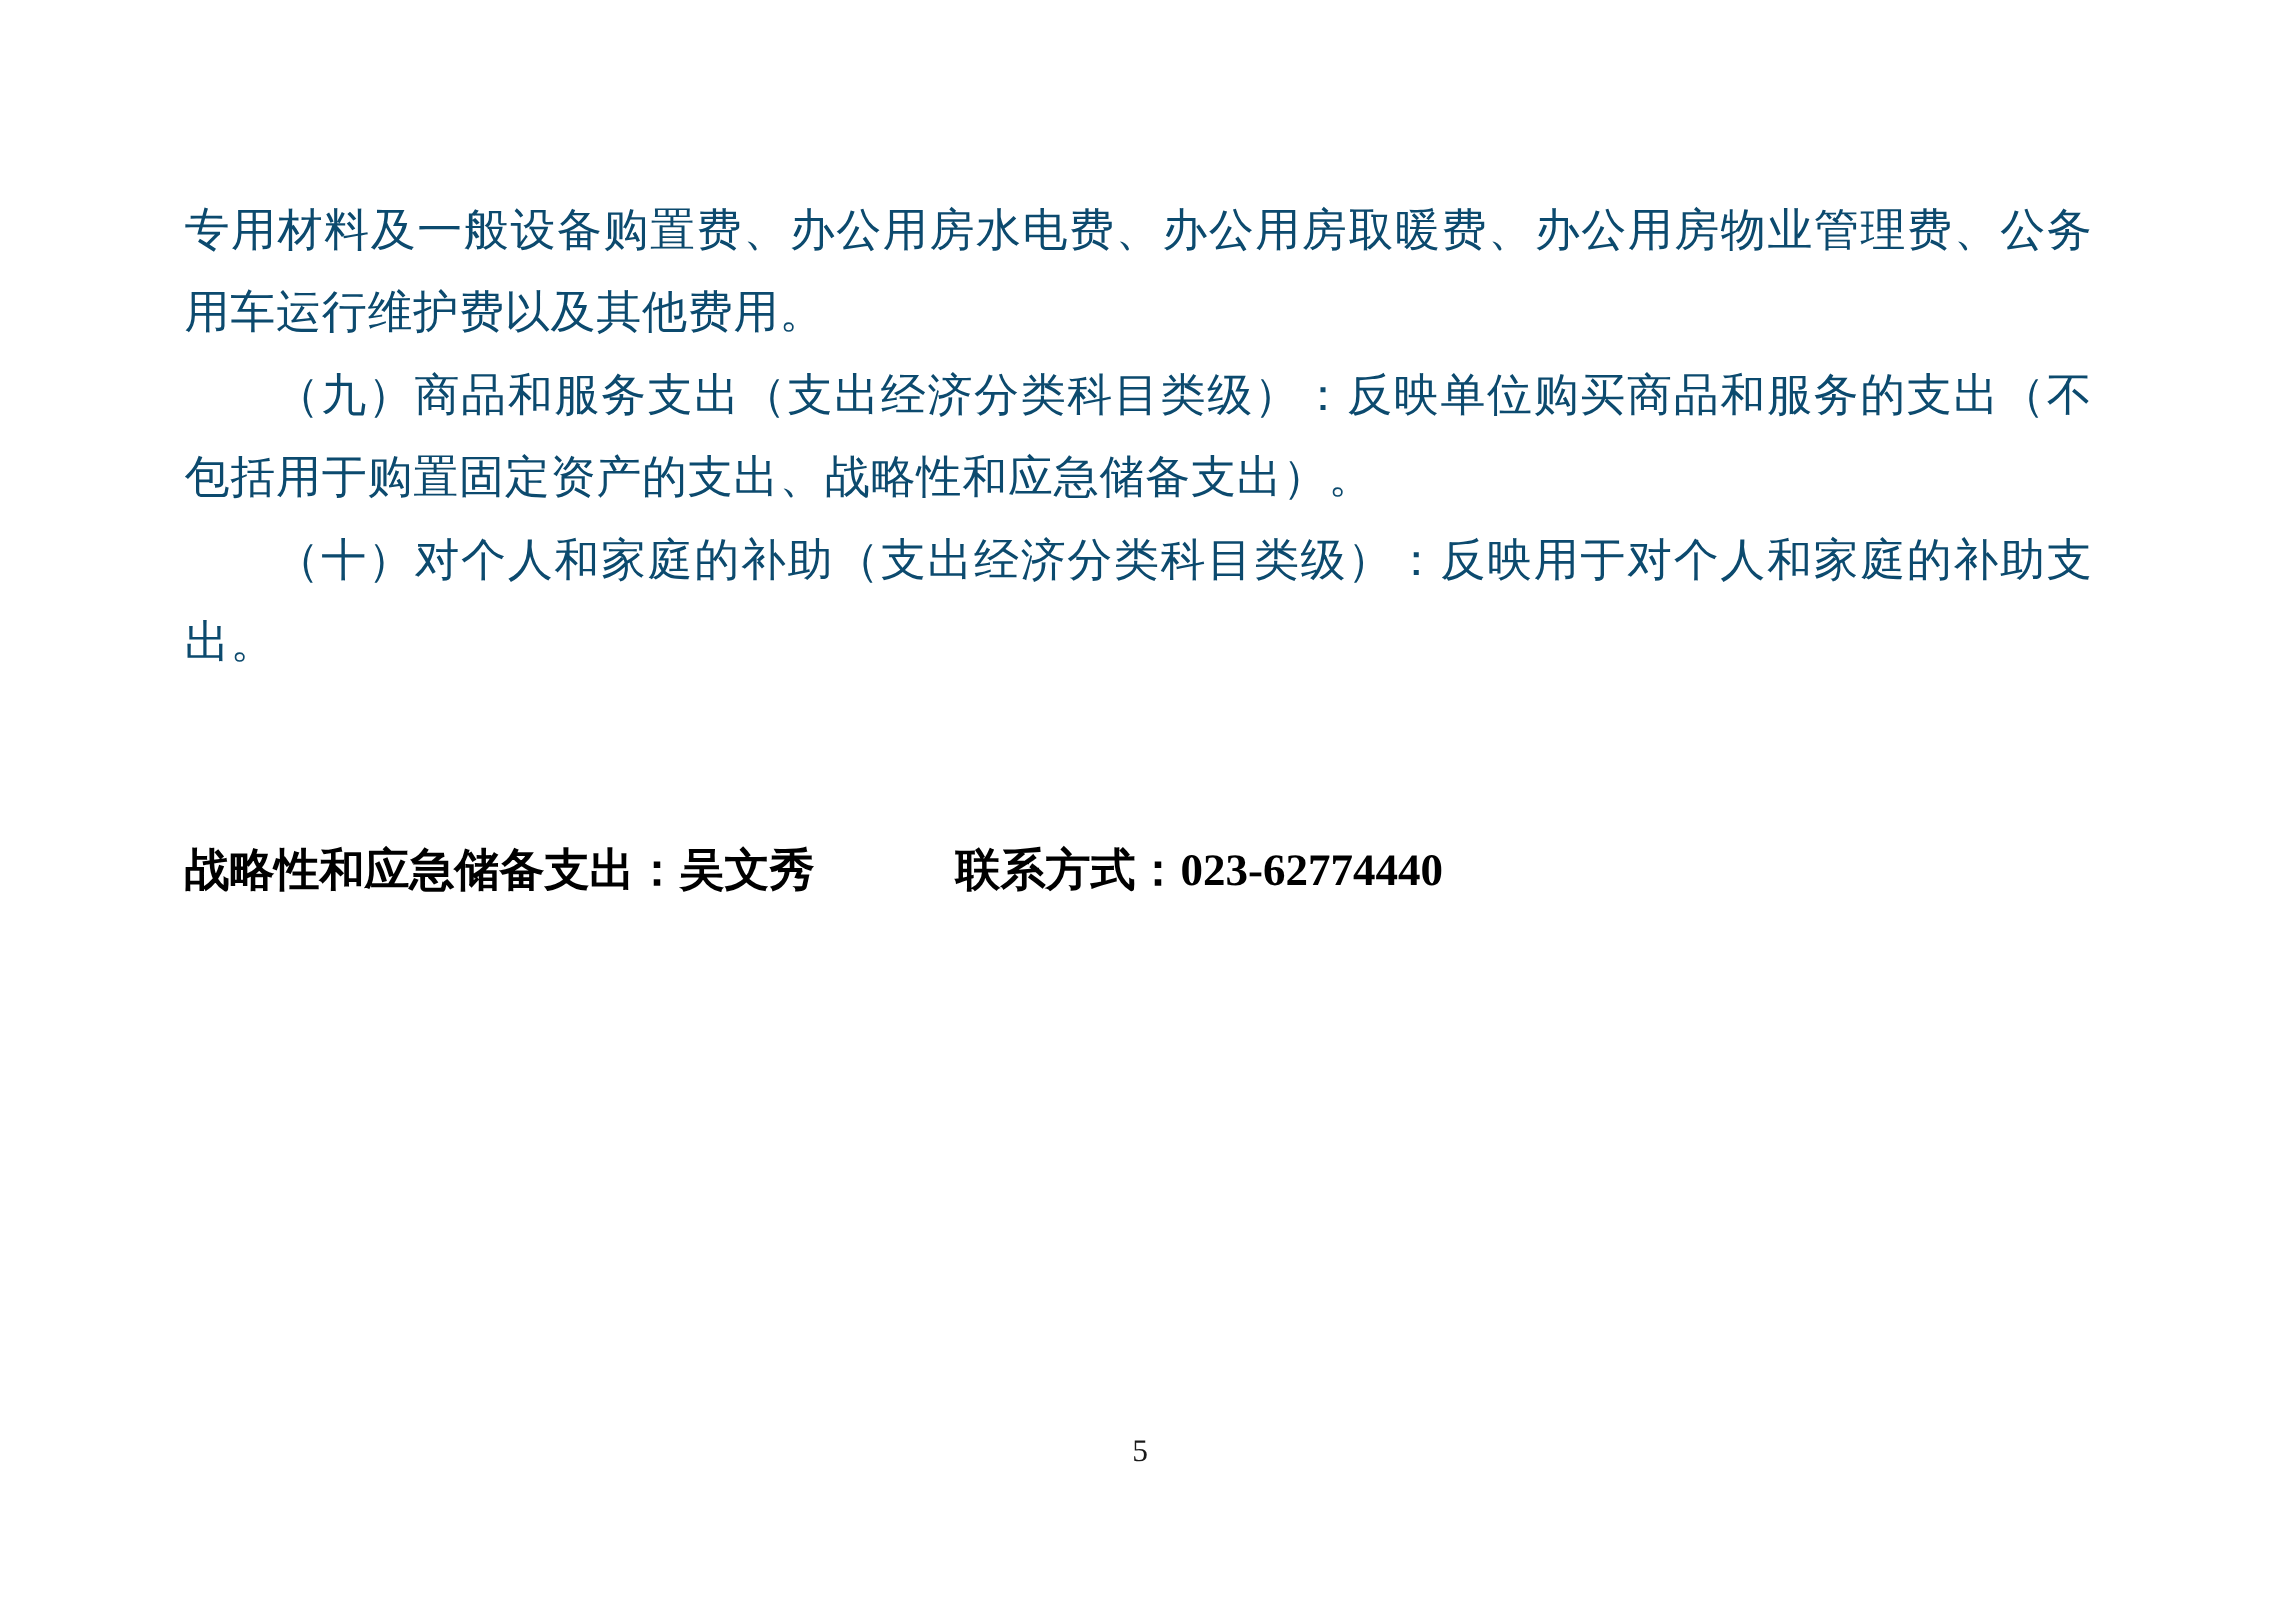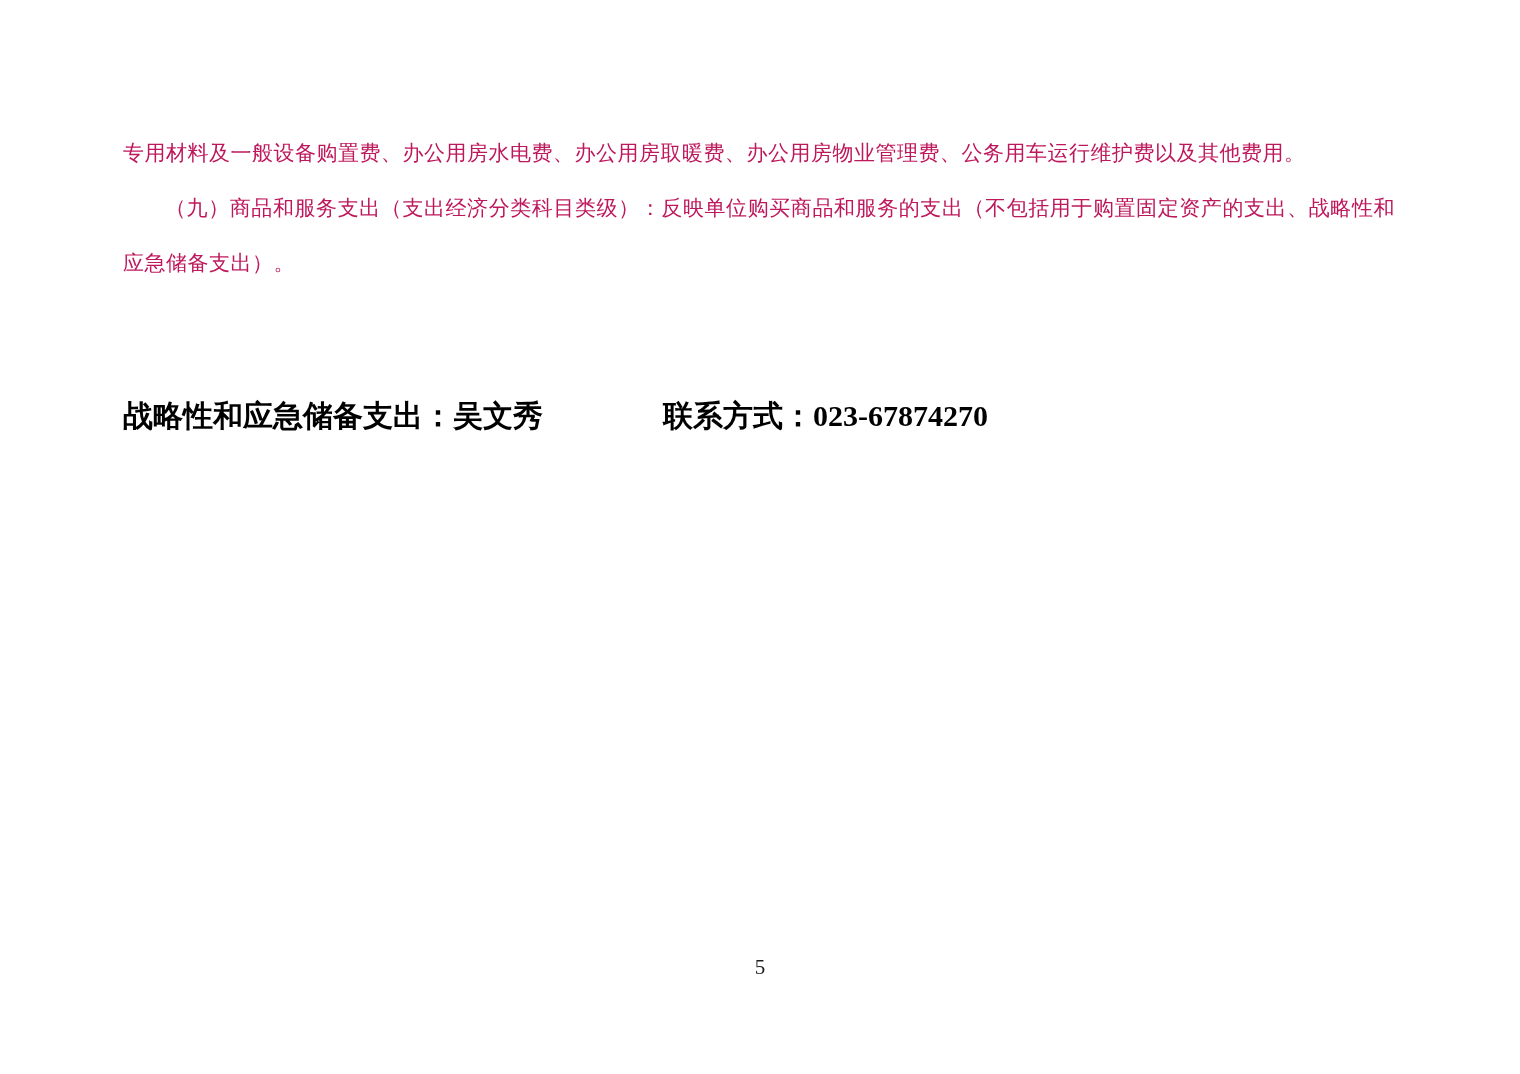--- a/index.html
+++ b/index.html
@@ -17,55 +17,56 @@
     height: 1074px;
     background: #ffffff;
   }
   .content {
     position: absolute;
     top: 126px;
     left: 123px;
     width: 1272px;
   }
   .para {
-    font-size: 21px;
+    font-size: 30px;
     line-height: 55px;
     text-align: justify;
     text-justify: inter-ideograph;
     letter-spacing: 0.5px;
-    color: #be185d;
+    color: #0c4a6e;
   }
   .para.indent {
     text-indent: 2em;
   }
   .contact {
     margin-top: 97px;
     font-size: 30px;
     line-height: 55px;
     font-weight: bold;
     color: #000000;
     white-space: nowrap;
   }
   .contact .phone-label {
-    margin-left: 120px;
+    margin-left: 94px;
   }
   .page-number {
     position: absolute;
     top: 952px;
     left: 0;
     width: 1520px;
     text-align: center;
     font-size: 21px;
     line-height: 30px;
     color: #1a1a1a;
   }
 </style>
 </head>
 <body>
 
 <div class="page">
   <div class="content">
     <p class="para">专用材料及一般设备购置费、办公用房水电费、办公用房取暖费、办公用房物业管理费、公务用车运行维护费以及其他费用。</p>
     <p class="para indent">（九）商品和服务支出（支出经济分类科目类级）：反映单位购买商品和服务的支出（不包括用于购置固定资产的支出、战略性和应急储备支出）。</p>
-    <p class="contact"><span>战略性和应急储备支出：</span><span>吴文秀</span><span class="phone-label">联系方式：</span><span>023-67874270</span></p>
+    <p class="para indent">（十）对个人和家庭的补助（支出经济分类科目类级）：反映用于对个人和家庭的补助支出。</p>
+    <p class="contact"><span>战略性和应急储备支出：</span><span>吴文秀</span><span class="phone-label">联系方式：</span><span>023-62774440</span></p>
   </div>
   <div class="page-number">5</div>
 </div>
 
 </body></html>

